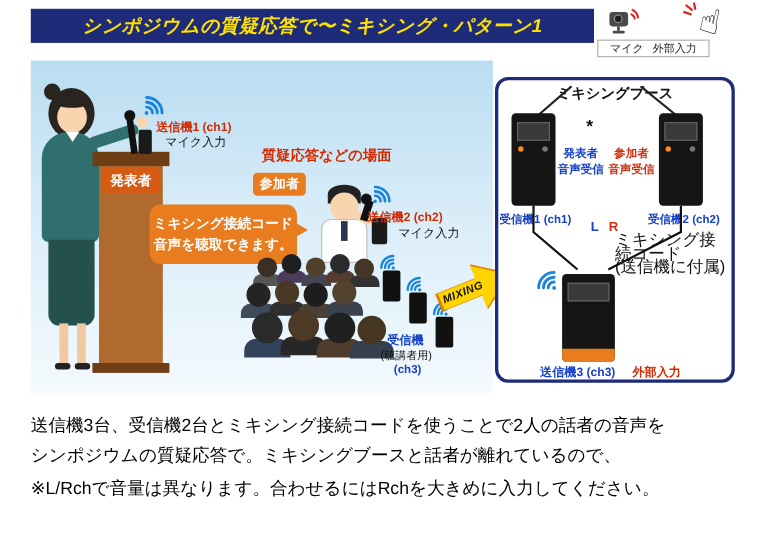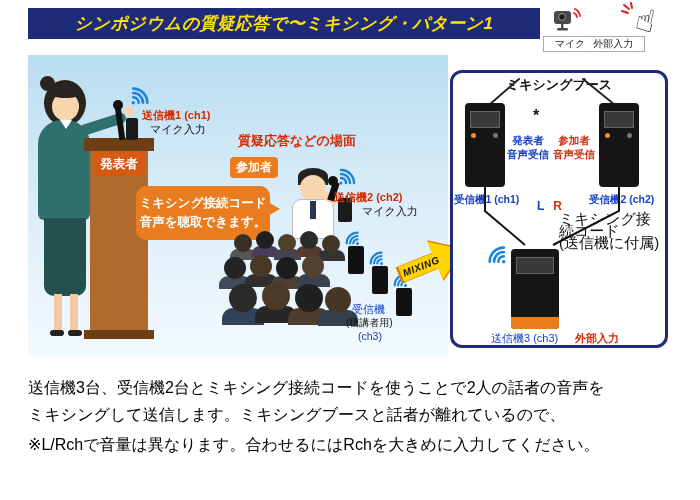--- a/index.html
+++ b/index.html
@@ -18,21 +18,21 @@
     justify-content:center; gap:8px; font-size:10px; color:#222; }
   .icon-abs { position:absolute; }
 
   
   .scene-bg { position:absolute; left:28px; top:55px; width:420px; height:302px;
     background:linear-gradient(180deg,#b9ddf1 0%,#d8ecf8 45%,#f4fafe 100%); }
   .venue-caption { position:absolute; left:110px; top:58px; font-size:12.5px; font-weight:bold; color:#111; }
 
   .red-label  { color:#d32a00; font-weight:bold; font-size:11px; position:absolute; white-space:nowrap;text-align:right; }
   .blk-label  { color:#111; font-size:11px; position:absolute; white-space:nowrap; }
-  .blue-label { color:#1640c8; font-weight:normal; position:absolute; white-space:nowrap; }
+  .blue-label { color:#1640c8; font-weight:bold; position:absolute; white-space:nowrap; }
 
   .qa-caption { position:absolute; left:238px; top:132px; color:#d32a00; font-weight:bold; font-size:13px; }
 
   .badge { position:absolute; background:#e87c1e; color:#fff; font-weight:bold;
     display:flex; align-items:center; justify-content:center; border-radius:4px; }
 
   .bubble { position:absolute; left:136px; top:186px; width:134px; height:54px;
     background:#e87c1e; border-radius:10px; color:#fff; font-weight:bold; font-size:12.5px;
     display:flex; flex-direction:column; align-items:center; justify-content:center; line-height:19px; }
   .bubble-tail { position:absolute; left:268px; top:202px; width:0; height:0;
@@ -308,17 +308,17 @@
           <path d="M16 21 A13 13 0 0 0 3 8"></path>
       </g>
         <circle cx="3" cy="21" r="1.6" fill="#1a85dc"></circle>
     </svg>
     <div class="blue-label" style="left:38px;top:258px;font-size:11px;">送信機3 (ch3)</div>
     <div class="red-label" style="left:122px;top:258px;font-size:11px;">外部入力</div>
   </div>
 
   <div class="desc">
     <div>送信機3台、受信機2台とミキシング接続コードを使うことで2人の話者の音声を</div>
-    <div>ミキシングして送信します。ミキシングブースと話者が離れているので、</div>
+    <div>シンポジウムの質疑応答で。ミキシングブースと話者が離れているので、</div>
     <div class="note">※L/Rchで音量は異なります。合わせるにはRchを大きめに入力してください。</div>
   </div>
 
 </div>
 
 </body></html>

